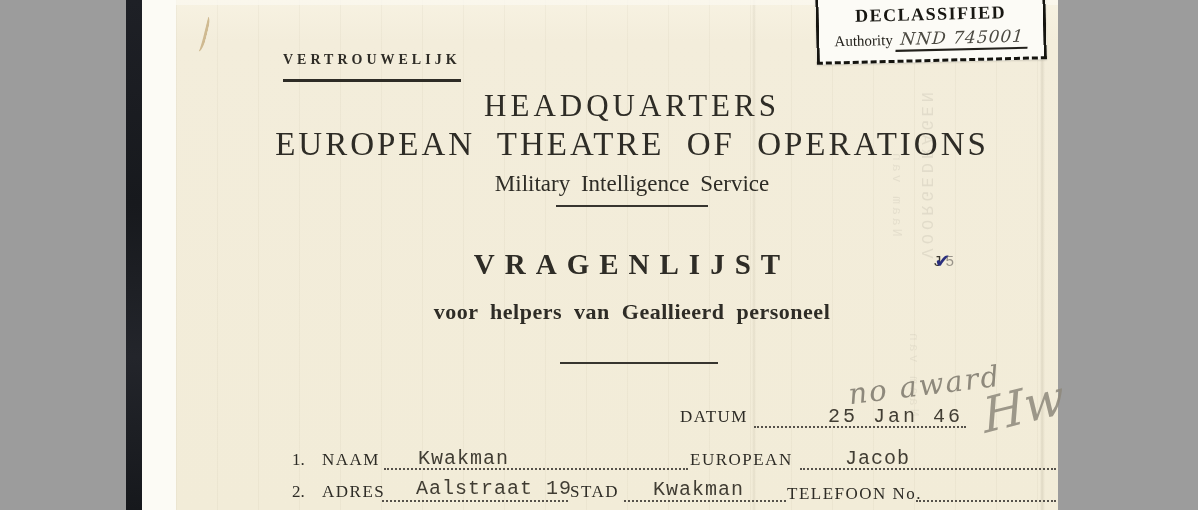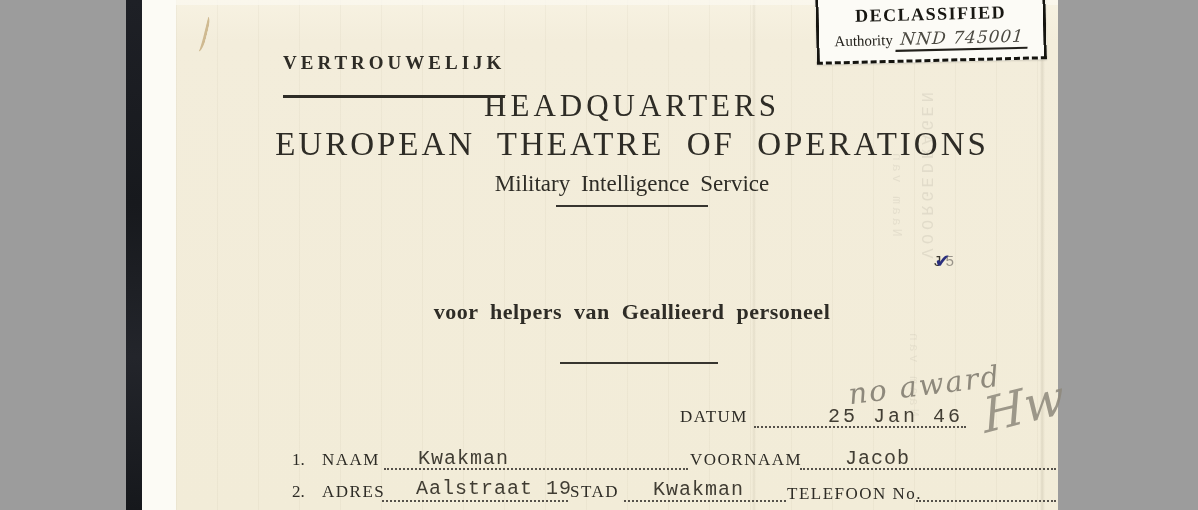--- a/index.html
+++ b/index.html
@@ -47,22 +47,22 @@
   }
   .bleed-1 { left:760px; top:88px;  font-size:17px; letter-spacing:4px; transform:rotate(90deg) scaleX(-1) translateX(-100%); }
   .bleed-2 { left:728px; top:150px; font-size:13px; letter-spacing:3px; transform:rotate(90deg) scaleX(-1) translateX(-100%); opacity:0.10; }
   .bleed-3 { left:745px; top:330px; font-size:13px; letter-spacing:3px; transform:rotate(90deg) scaleX(-1) translateX(-100%); opacity:0.09; }
 
   .ink { color:#2e2c26; }
 
   
   .classification {
     position:absolute; left:107px; top:52px;
-    font-size:19px; font-weight:bold; letter-spacing:4px;
-    border-bottom:3px solid #2e2c26; padding-bottom:21px;
+    font-size:14px; font-weight:bold; letter-spacing:4px;
+    border-bottom:3px solid #2e2c26; padding-bottom:11px;
   }
 
   
   .letterhead {
     position:absolute; left:40px; right:10px; top:88px; text-align:center;
   }
   .hq-line1 { font-size:31px; letter-spacing:4px; line-height:36px;text-align:center; }
   .hq-line2 { font-size:33px; letter-spacing:3px; word-spacing:11px; line-height:40px; }
   .hq-line3 { font-size:23px; word-spacing:5px; line-height:30px; margin-top:5px; }
   .hq-rule  { width:152px; border-top:2px solid #37352f; margin:6px auto 0 auto; }
@@ -148,38 +148,39 @@
 
     <div class="classification ink">VERTROUWELIJK</div>
 
     <div class="letterhead ink">
       <div class="hq-line1">HEADQUARTERS</div>
       <div class="hq-line2">EUROPEAN THEATRE OF OPERATIONS</div>
       <div class="hq-line3">Military Intelligence Service</div>
       <div class="hq-rule"></div>
     </div>
 
+    <div class="form-title ink">VRAGENLIJST</div>
     <div class="jv-mark">
       <span>J</span><span class="check">✔</span><span class="suffix">5</span>
     </div>
     <div class="form-subtitle ink">voor helpers van Geallieerd personeel</div>
     <div class="instruction-rule"></div>
 
     <div class="pencil pencil-note">no award</div>
     <div class="pencil pencil-sign">Hw</div>
 
     <div class="field-label" style="left:504px; top:407px;">DATUM</div>
     <div class="dotline" style="left:578px; top:426px; width:212px;"></div>
     <div class="typed" style="left:652px; top:405px; letter-spacing:3px;">25 Jan 46</div>
 
     <div class="field-label" style="left:116px; top:450px; letter-spacing:0;">1.</div>
     <div class="field-label" style="left:146px; top:450px;">NAAM</div>
     <div class="dotline" style="left:208px; top:468px; width:304px;"></div>
     <div class="typed" style="left:242px; top:447px;">Kwakman</div>
-    <div class="field-label" style="left:514px; top:450px;">VOORNAAM</div>
+    <div class="field-label" style="left:514px; top:450px;">EUROPEAN</div>
     <div class="dotline" style="left:624px; top:468px; width:256px;"></div>
     <div class="typed" style="left:669px; top:447px;">Jacob</div>
 
     <div class="field-label" style="left:116px; top:482px; letter-spacing:0;">2.</div>
     <div class="field-label" style="left:146px; top:482px;">ADRES</div>
     <div class="dotline" style="left:206px; top:500px; width:186px;"></div>
     <div class="typed" style="left:240px; top:477px;">Aalstraat 19</div>
     <div class="field-label" style="left:394px; top:482px;">STAD</div>
     <div class="dotline" style="left:448px; top:500px; width:162px;"></div>
     <div class="typed" style="left:477px; top:478px;">Kwakman</div>

